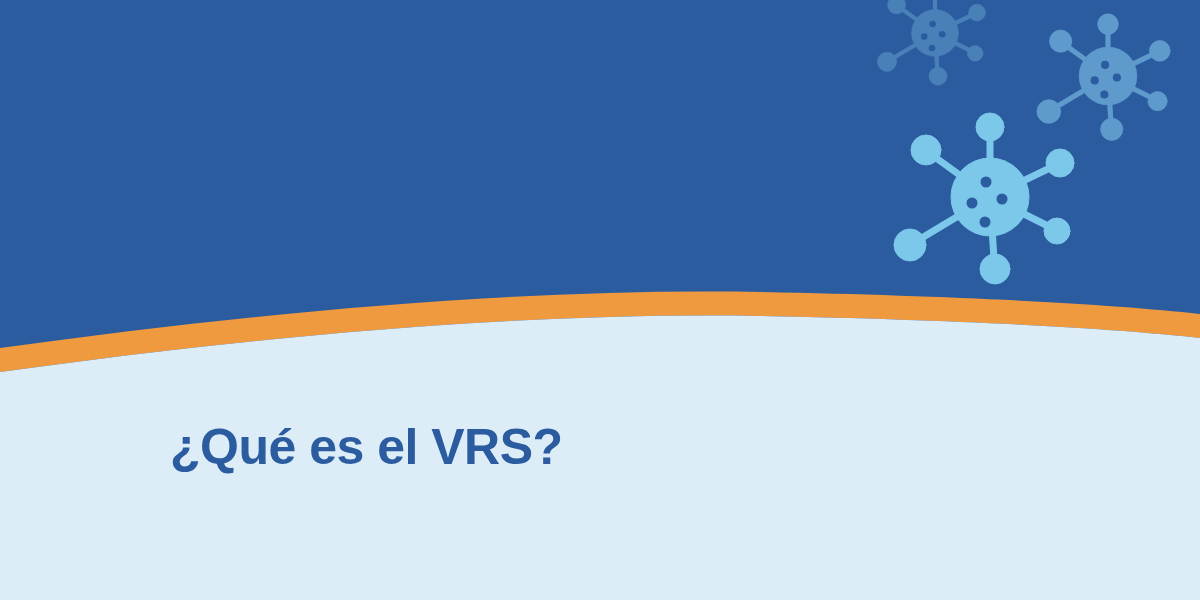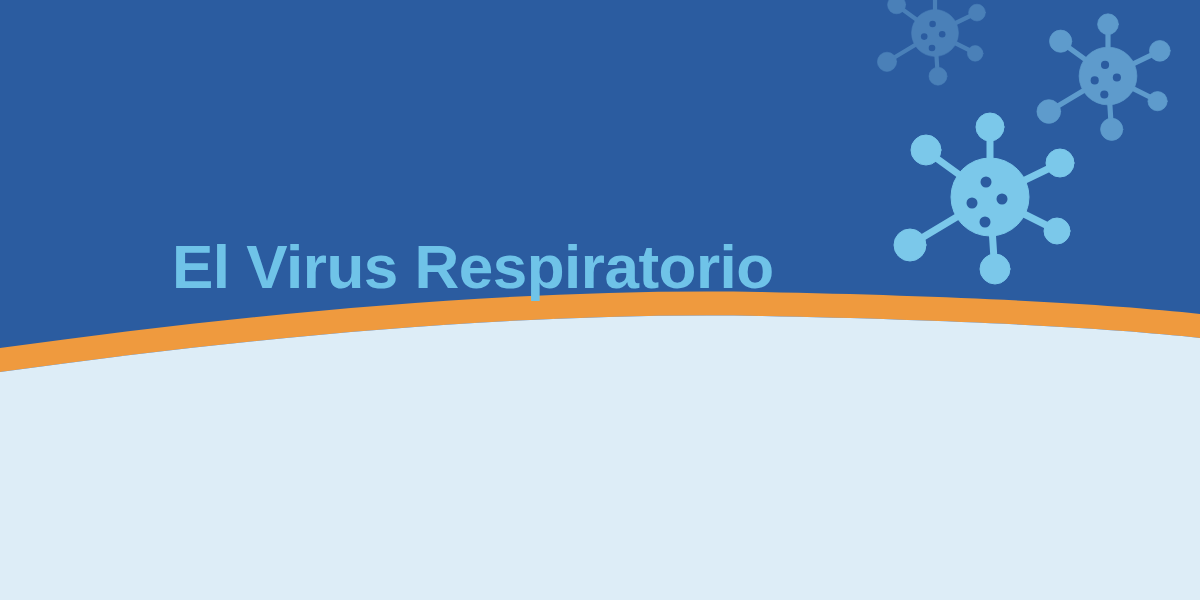--- a/index.html
+++ b/index.html
@@ -118,17 +118,17 @@
              C 520,312 260,336 0,372
              Z"></path>
 
     <path fill="#DDEDF7" d="M0,372
              C 260,336 520,312 760,316
              C 960,320 1110,328 1200,338
              L1200,600 L0,600 Z"></path>
   </svg>
 
   <h1 class="headline">
-    <span class="line">El Virus Respiratorio</span>
   </h1>
 
+  <h2 class="subhead">¿Qué es el VRS?</h2>
 
 </div>
 
 </body></html>

